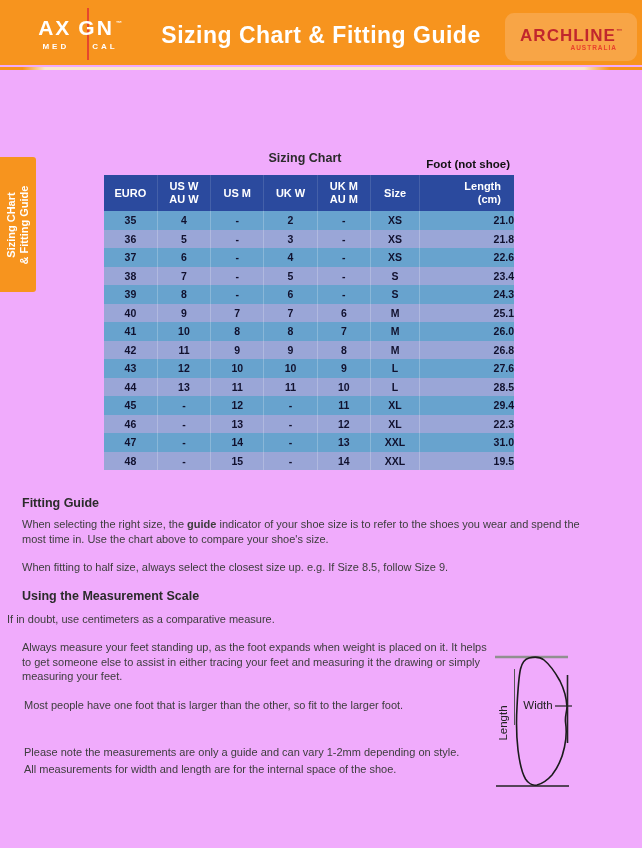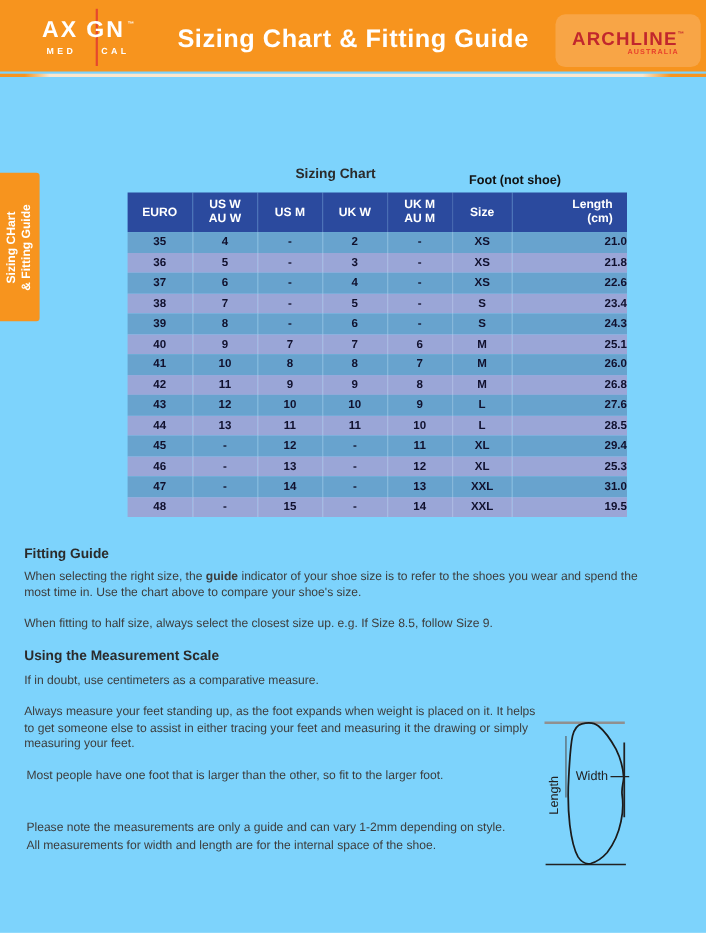--- a/index.html
+++ b/index.html
@@ -9,21 +9,21 @@
     --axign-line-red:#E5472E;
     --table-header-navy:#2B4A9E;
     --row-blue:#68A3CE;
     --row-periwinkle:#9AA6D7;
     --table-text:#11112E;
     --body-text:#3D3D3D;
     --heading-text:#2B2B2B;
   }
   *{margin:0;padding:0;box-sizing:border-box;}
   body{background:#fff;font-family:"Liberation Sans",sans-serif;}
-  .page{position:relative;width:642px;height:848px;background:#7dd3fc;overflow:hidden;}
+  .page{position:relative;width:642px;height:848px;background:#f0abfc;overflow:hidden;}
 
   
   .header-band{position:absolute;top:0;left:0;width:642px;height:65px;background:var(--header-orange);}
   .underline{position:absolute;top:67px;left:0;width:642px;height:3px;
     background:linear-gradient(to right,var(--header-orange) 0%,var(--header-orange) 3.5%,#FBE7CD 7%,#FBE7CD 91%,var(--header-orange) 95%,var(--header-orange) 100%);}
 
   .axign{position:absolute;left:30px;top:6px;width:100px;height:55px;color:#fff;text-align:center;}
   .axign-word{position:relative;display:flex;justify-content:center;align-items:baseline;gap:7px;
     font-size:21px;font-weight:700;letter-spacing:2px;margin-top:10px;}
   .axign-tm{font-size:6px;position:relative;top:-10px;margin-left:-5px;letter-spacing:0;}
@@ -43,40 +43,40 @@
   .side-tab{position:absolute;left:0;top:157px;width:36px;height:135px;background:var(--header-orange);border-radius:0 3px 3px 0;}
   .side-tab-text{position:absolute;left:50%;top:50%;transform:translate(-50%,-50%) rotate(-90deg);
     white-space:nowrap;text-align:center;color:#fff;font-size:11px;font-weight:700;line-height:13px;}
 
   
   .chart-title{position:absolute;top:151px;left:100px;width:410px;text-align:center;
     font-size:12.5px;font-weight:700;color:var(--heading-text);}
   .foot-note{position:absolute;top:158px;left:350px;width:160px;text-align:right;
     font-size:11.5px;font-weight:700;color:#111;}
 
-  table.size-table{position:absolute;top:175px;left:116px;width:454px;border-collapse:collapse;table-layout:fixed;}
+  table.size-table{position:absolute;top:175px;left:104px;width:410px;border-collapse:collapse;table-layout:fixed;}
   table.size-table th{background:var(--table-header-navy);color:#fff;font-size:11px;font-weight:700;
     line-height:13px;height:36px;vertical-align:middle;text-align:center;padding:0;}
   table.size-table th:not(:last-child){border-right:1px solid rgba(255,255,255,0.12);}
   table.size-table th:last-child{text-align:right;padding-right:13px;}
   table.size-table td{height:18.5px;line-height:18.5px;text-align:center;padding:0;
     font-size:10.5px;font-weight:700;color:var(--table-text);}
   table.size-table td:not(:last-child){border-right:1px solid rgba(255,255,255,0.22);}
   table.size-table td:last-child{text-align:right;}
   table.size-table tbody tr:nth-child(odd) td{background:var(--row-blue);}
   table.size-table tbody tr:nth-child(even) td{background:var(--row-periwinkle);}
 
   
   .h-center{position:absolute;text-align:left;font-size:12.5px;font-weight:700;color:var(--heading-text);}
   .fitting-title{top:496px;left:22px;width:580px;}
   .using-title{top:589px;left:22px;width:536px;}
   .para{position:absolute;font-size:11px;line-height:14.5px;color:var(--body-text);}
   .p1{top:517px;left:22px;width:578px;}
   .p2{top:560px;left:22px;width:578px;}
-  .m1{top:612px;left:22px;width:466px;}
+  .m1{top:612px;left:7px;width:466px;}
   .m2{top:640px;left:22px;width:466px;}
   .m3{top:698px;left:24px;width:466px;}
   .m4{top:762px;left:24px;width:466px;}
   .m5{top:745px;left:24px;width:466px;}
 
   
   .foot-diagram{position:absolute;left:485px;top:645px;width:157px;height:155px;}
   .foot-diagram text{font-family:"Liberation Sans",sans-serif;fill:#222;}
 </style>
 </head>
@@ -257,21 +257,21 @@
           <td>XL</td>
           <td>29.4</td>
         </tr>
         <tr>
           <td>46</td>
           <td>-</td>
           <td>13</td>
           <td>-</td>
           <td>12</td>
           <td>XL</td>
-          <td>25.3</td>
+          <td>22.3</td>
         </tr>
         <tr>
           <td>47</td>
           <td>-</td>
           <td>14</td>
           <td>-</td>
           <td>13</td>
           <td>XXL</td>
           <td>31.0</td>
         </tr>

